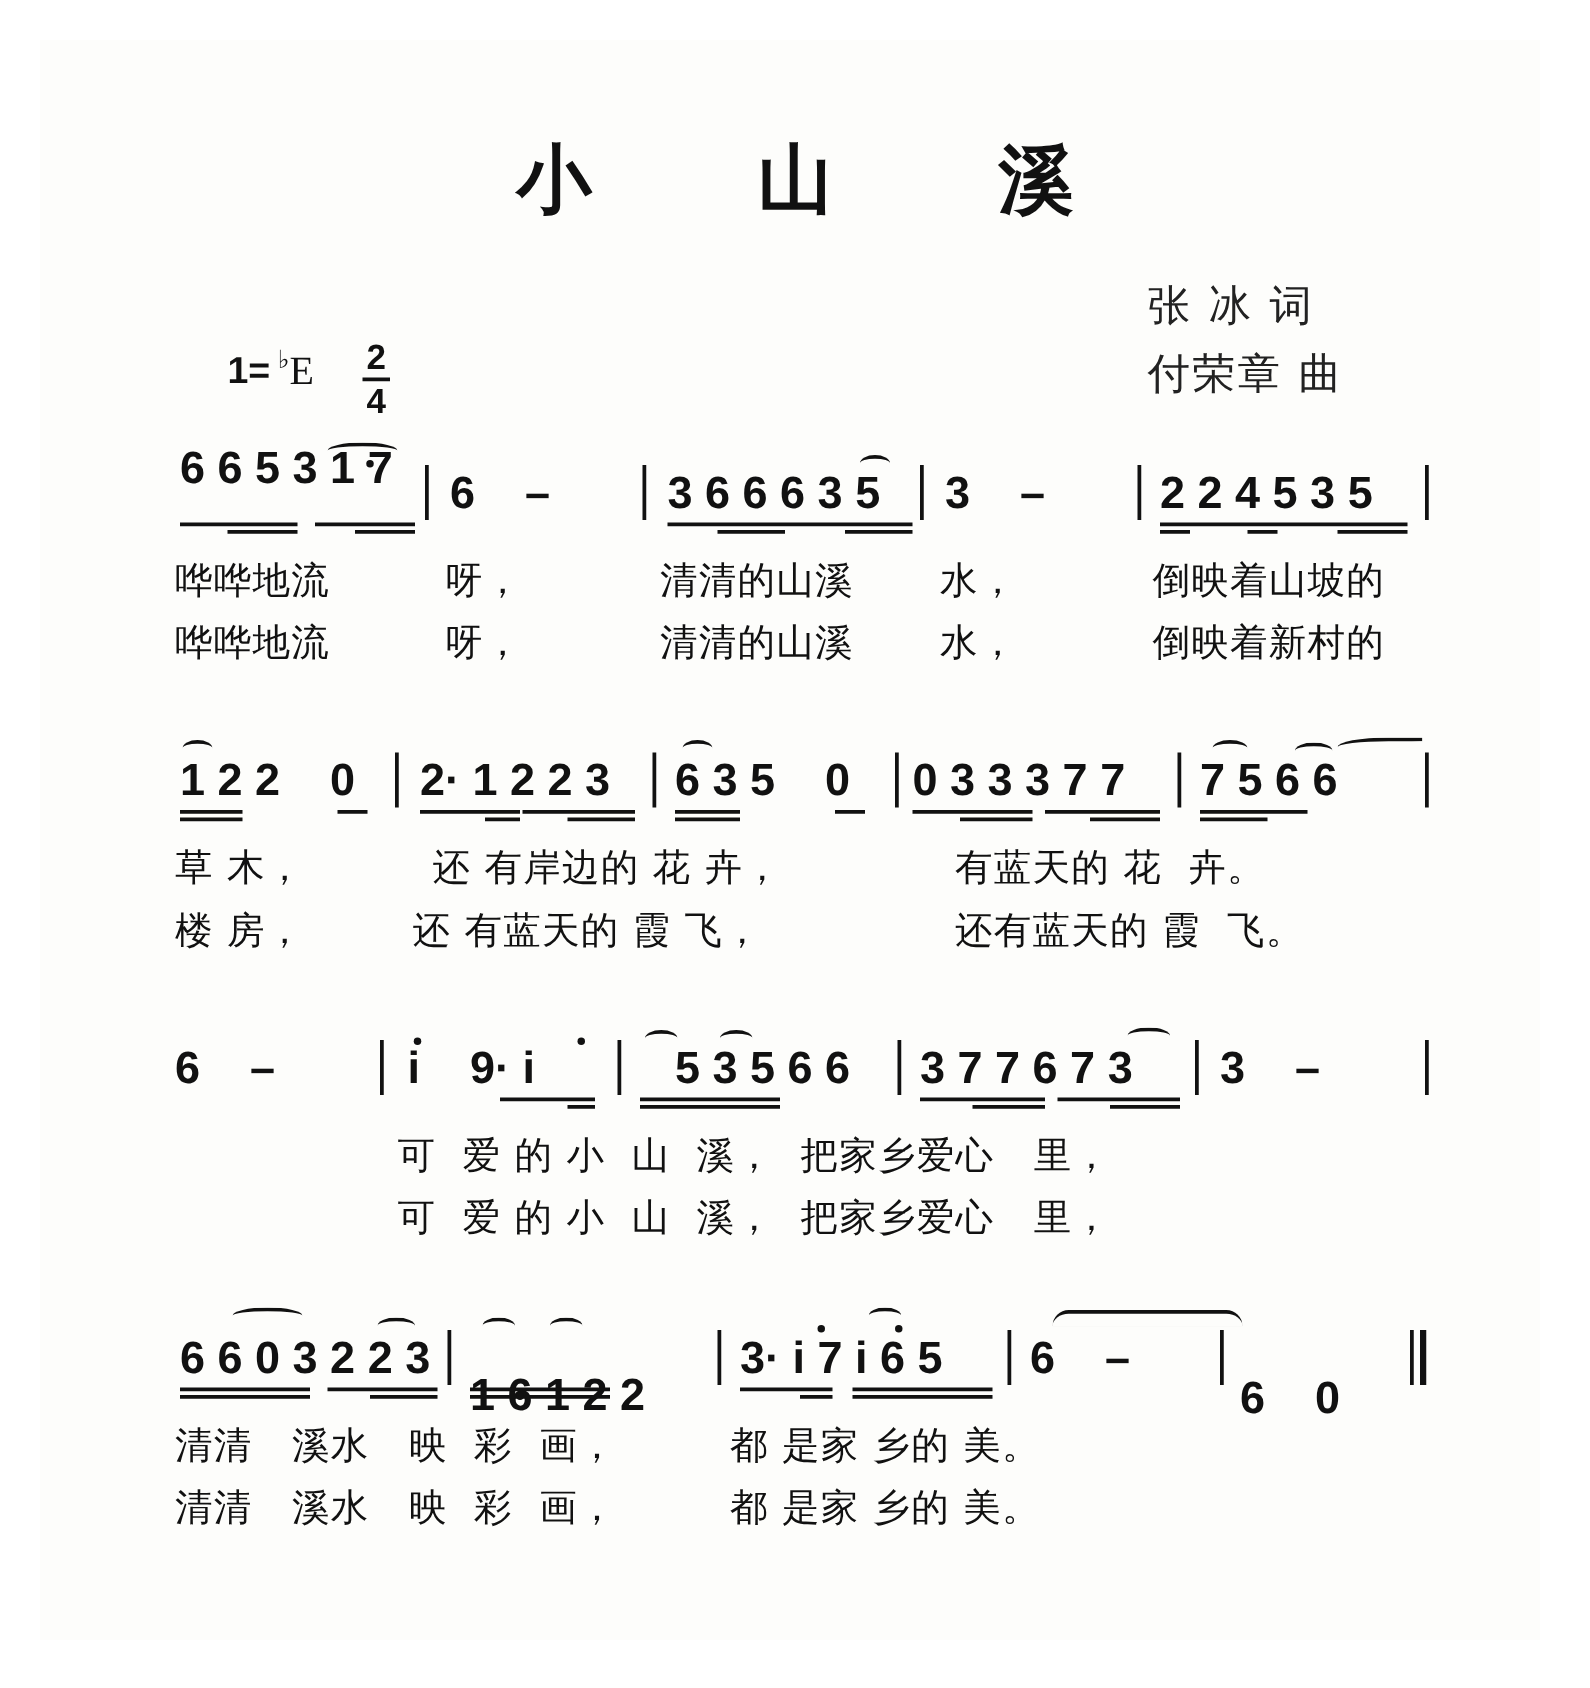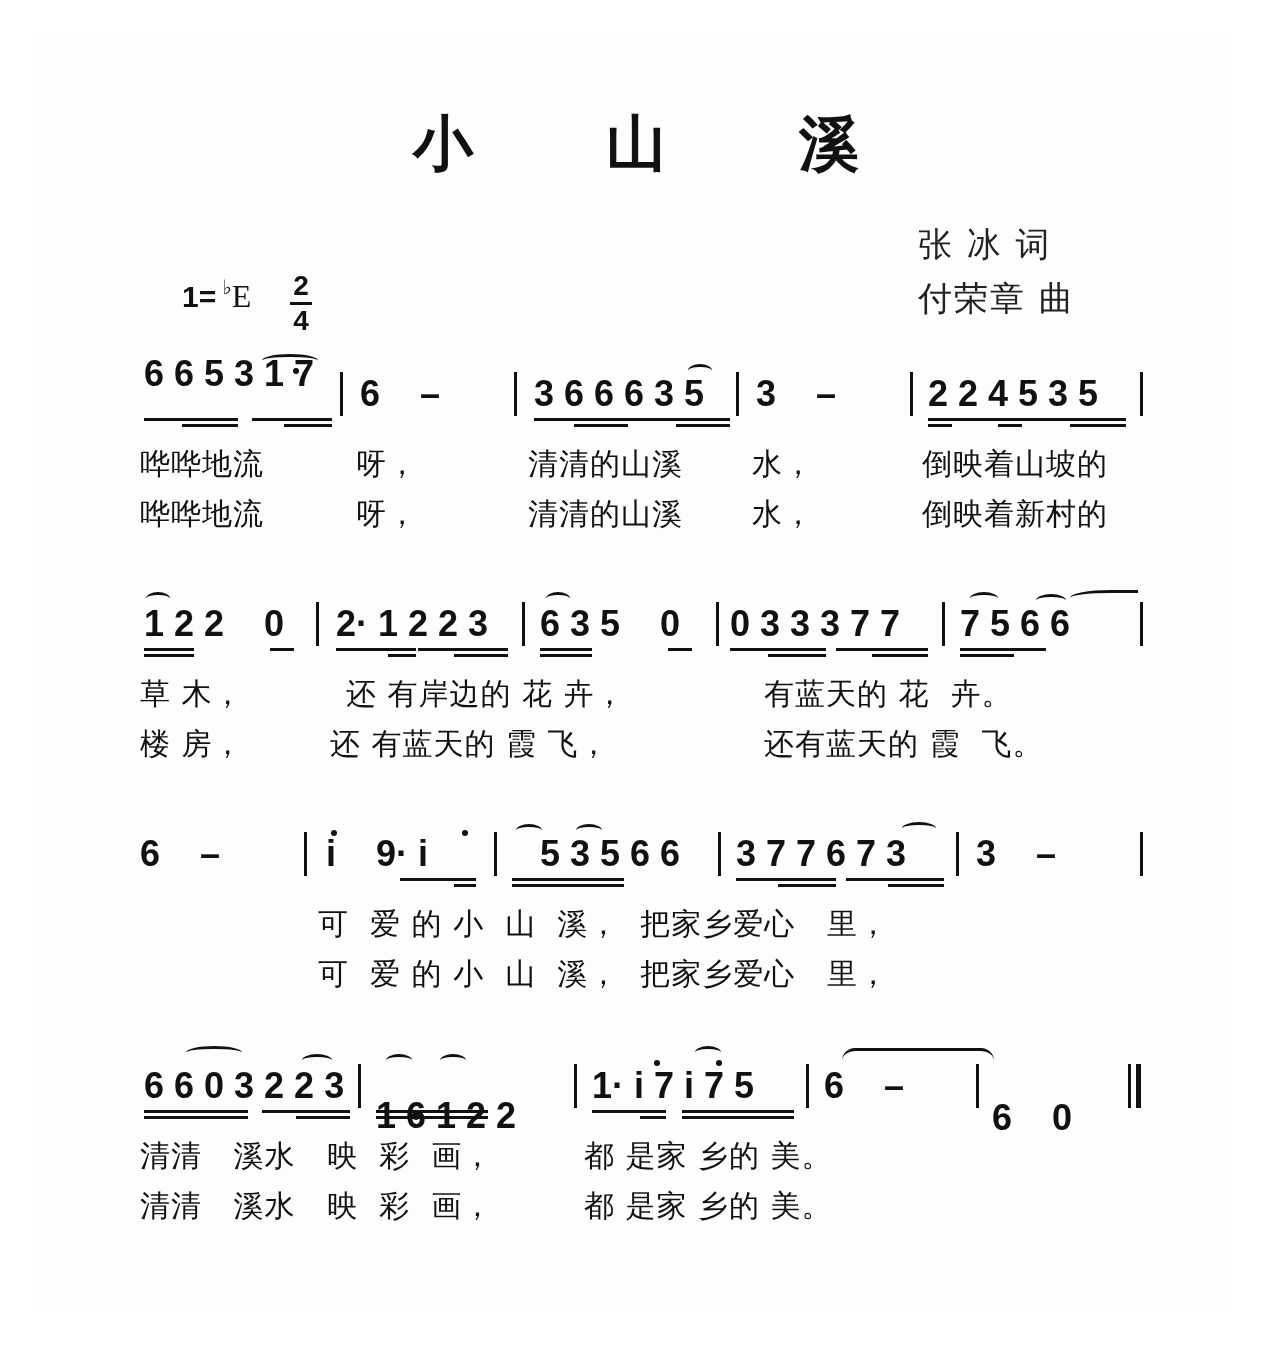--- a/index.html
+++ b/index.html
@@ -152,21 +152,21 @@
 
   <div class="lyric" style="left:318px; top:904px;">可  爱 的 小  山  溪，  把家乡爱心   里，</div>
   <div class="lyric" style="left:318px; top:954px;">可  爱 的 小  山  溪，  把家乡爱心   里，</div>
 </div>
 
 <div>
   <div class="notes" style="left:144px; top:1064px;text-align:center;">6 6 0 3 2 2 3</div>
   <div class="barline" style="left:358px; top:1064px;"></div>
   <div class="notes" style="left:376px; top:1064px;margin-top:30px;">1 6 1 2 2</div>
   <div class="barline" style="left:574px; top:1064px;"></div>
-  <div class="notes" style="left:592px; top:1064px;">1· i 7 i 7 5</div>
+  <div class="notes" style="left:592px; top:1064px;">3· i 7 i 6 5</div>
   <div class="barline" style="left:806px; top:1064px;"></div>
   <div class="notes" style="left:824px; top:1064px;">6    –</div>
   <div class="barline" style="left:976px; top:1064px;"></div>
   <div class="notes" style="left:992px; top:1064px;margin-top:32px;">6    0</div>
   <div class="barline" style="left:1128px; top:1064px;"></div>
   <div class="barline" style="left:1136px; top:1064px; width:5px;"></div>
 
   <div class="slur" style="left:186px; top:1046px; width:56px;"></div>
   <div class="ul" style="left:144px; top:1110px; width:104px;"></div>
   <div class="ul" style="left:144px; top:1116px; width:104px;"></div>

